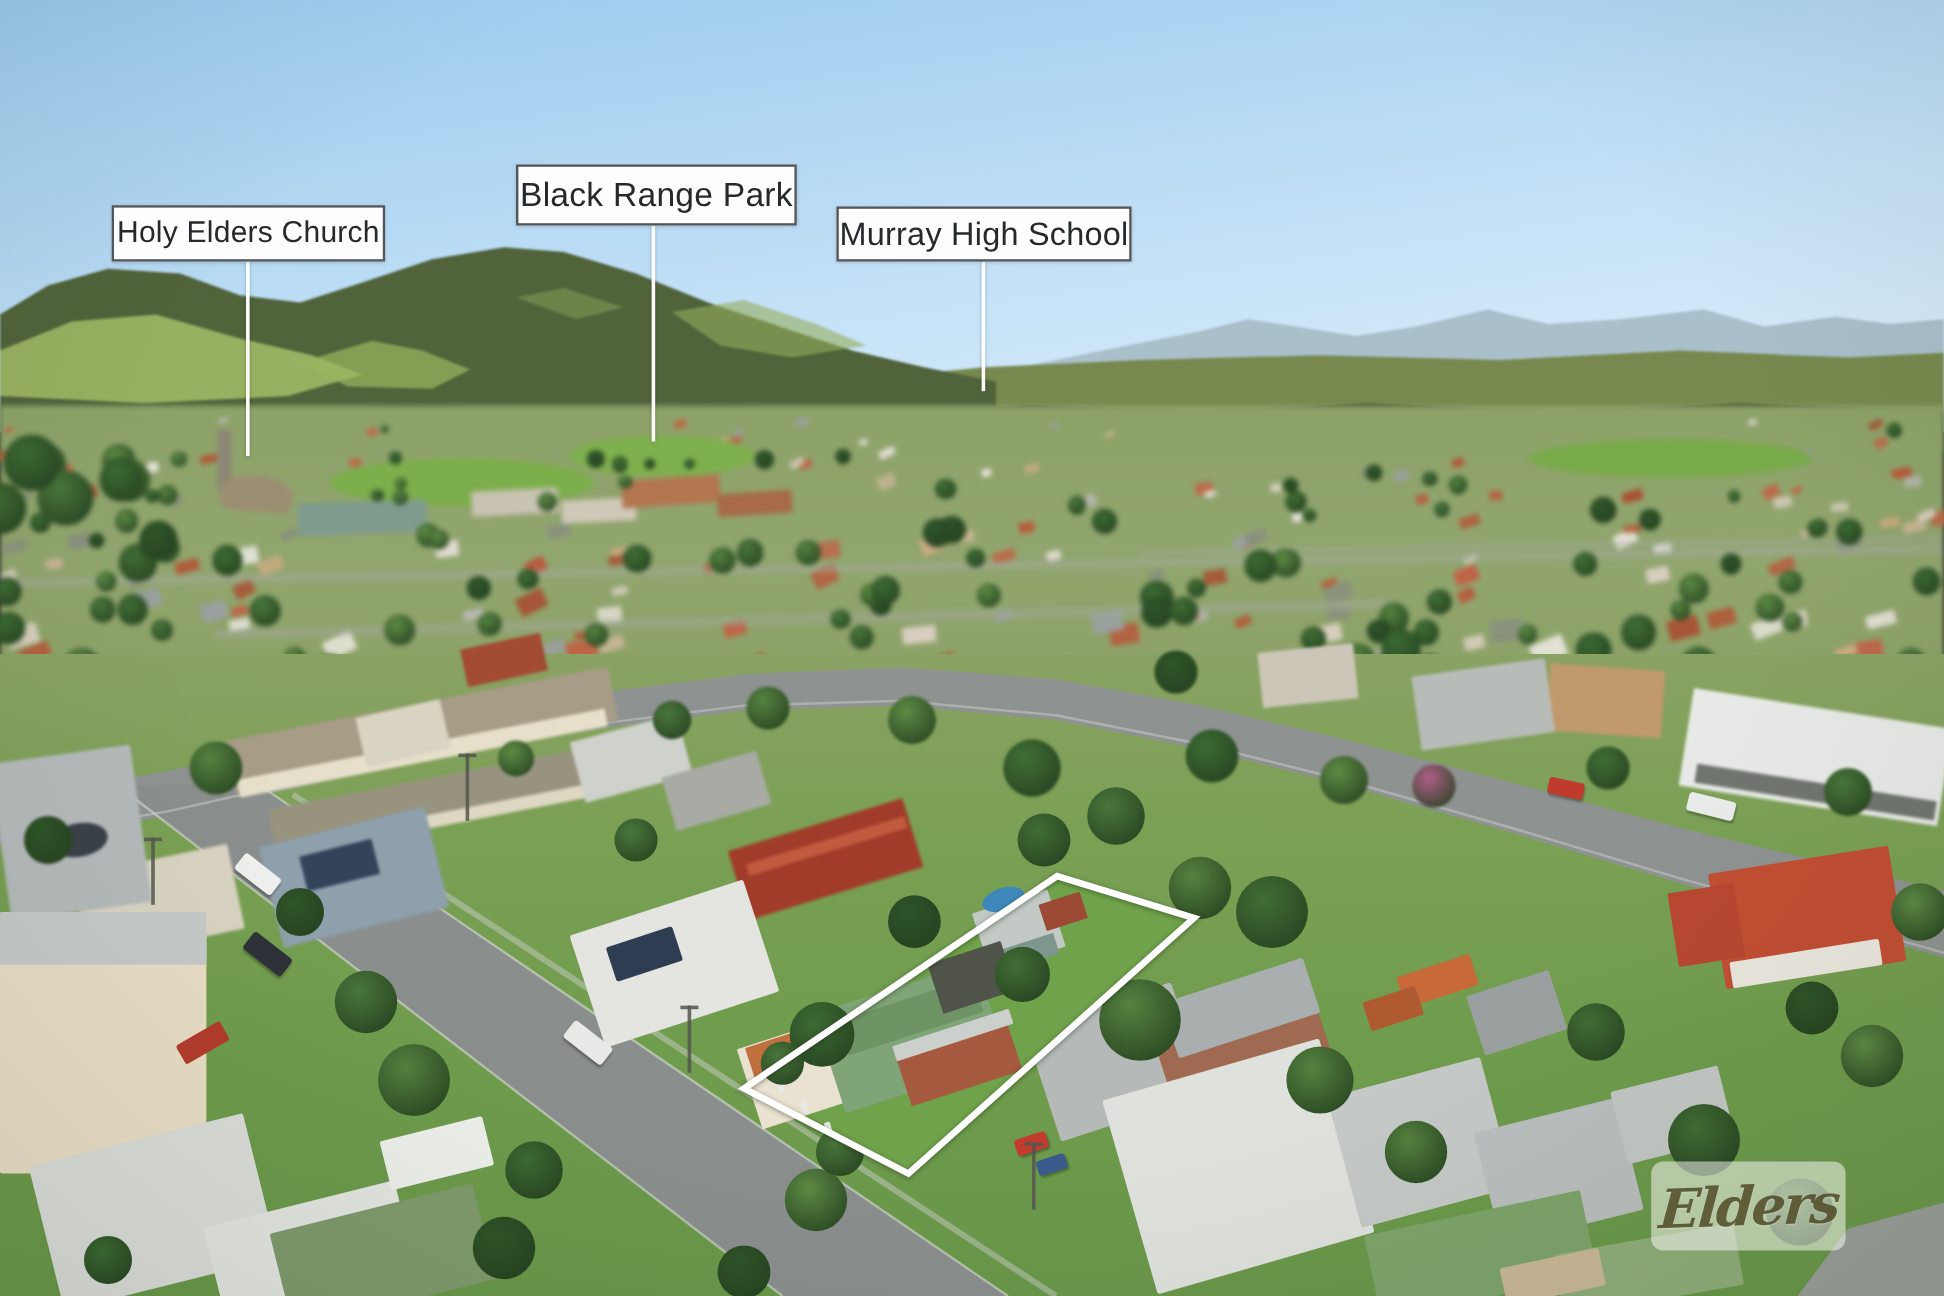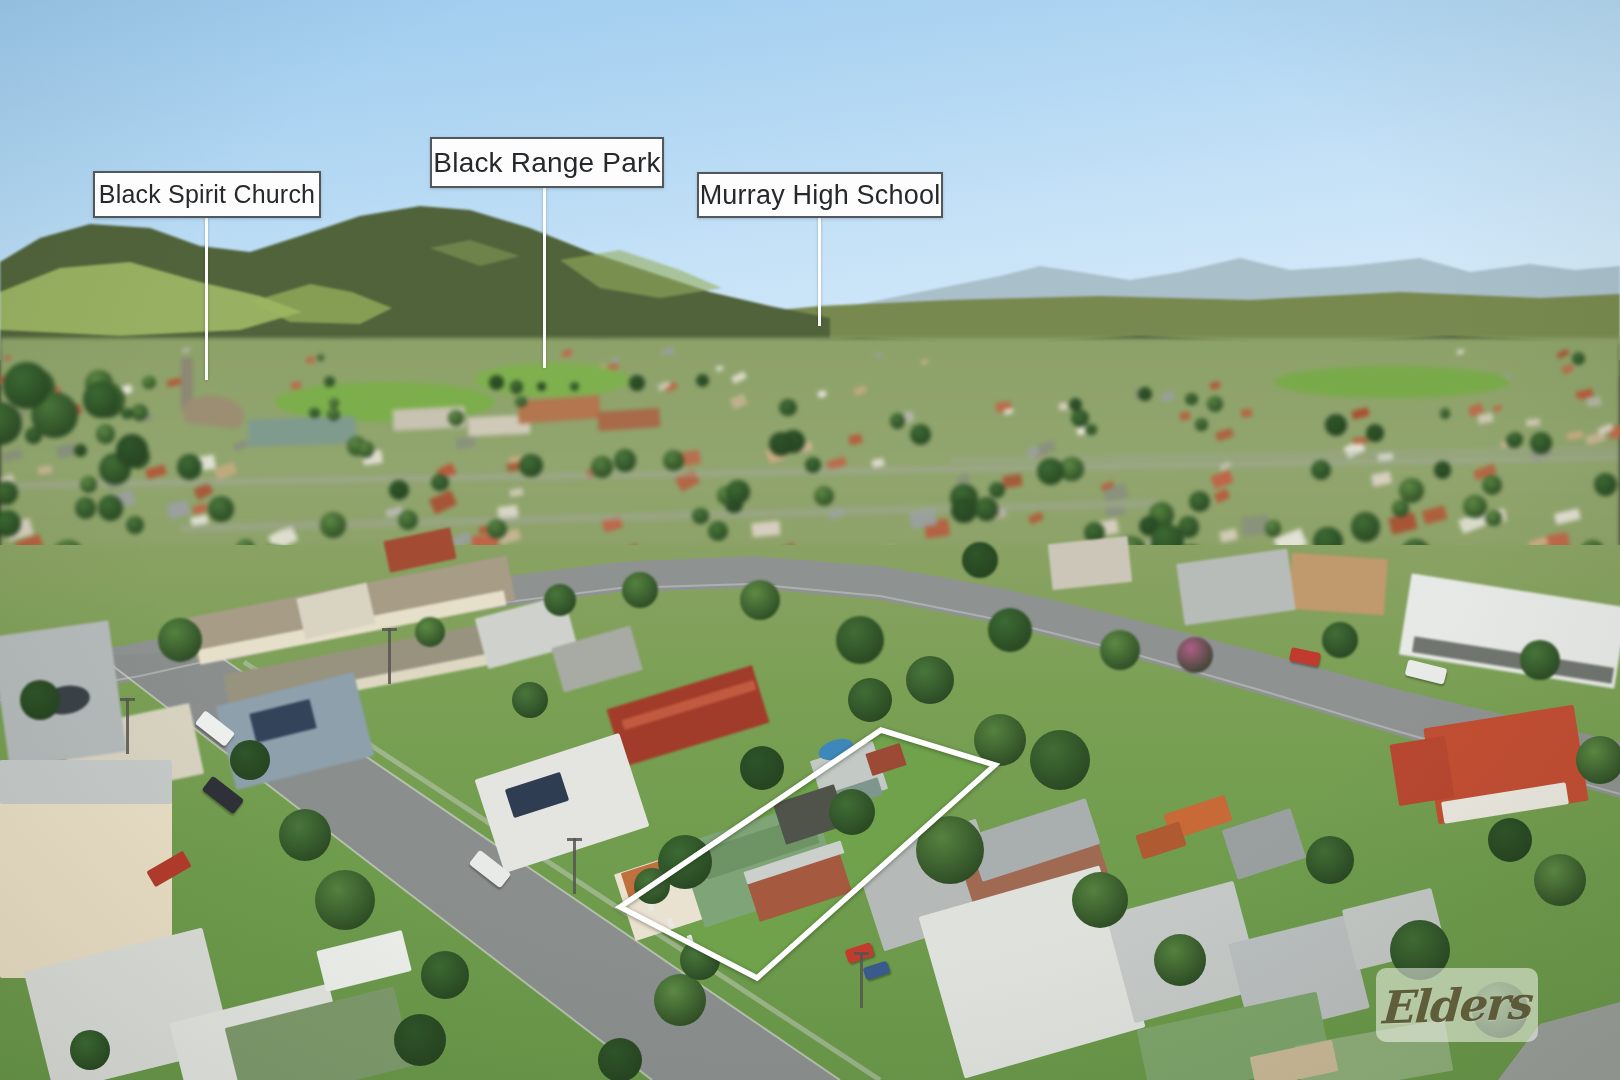--- a/index.html
+++ b/index.html
@@ -548,21 +548,21 @@
     <polygon points="620,907 881,730 995,765 757,978" fill="none" stroke="#ffffff" stroke-width="5.5" stroke-linejoin="miter"></polygon>
   </svg>
 
   <div class="vignette"></div>
 
   <div class="leader ld-hsc"></div>
   <div class="leader ld-brp"></div>
   <div class="leader ld-mhs"></div>
 
   <div class="label-box lb-hsc">
-    <span style="position:static">Black Spirit Church</span>
+    <span style="position:static">Holy Elders Church</span>
   </div>
   <div class="label-box lb-mhs">
     <span style="position:static">Murray High School</span>
   </div>
   <div class="label-box lb-brp">
     <span style="position:static">Black Range Park</span>
   </div>
 
   <div class="watermark">
     <span class="wm-text">Elders</span>

